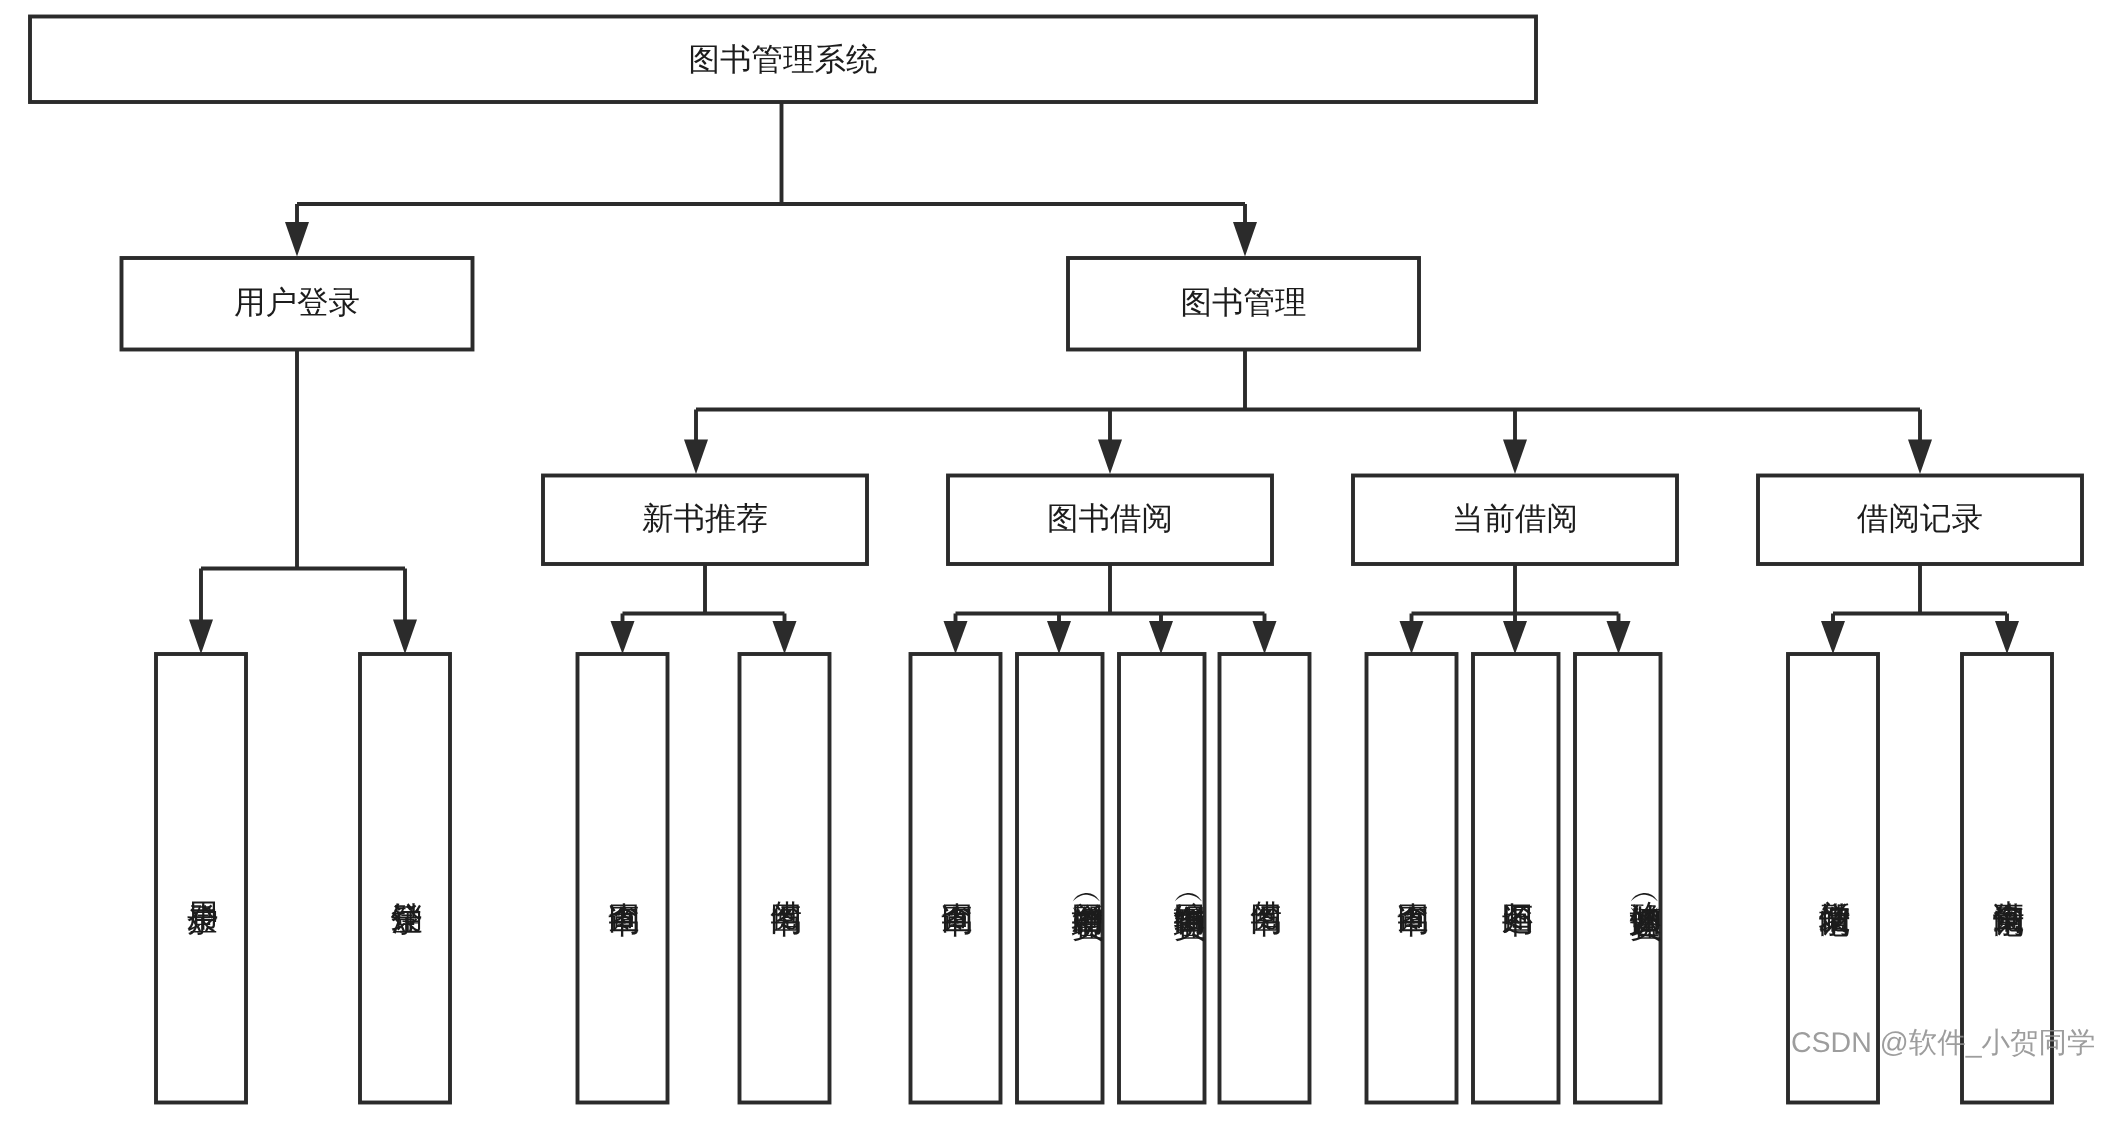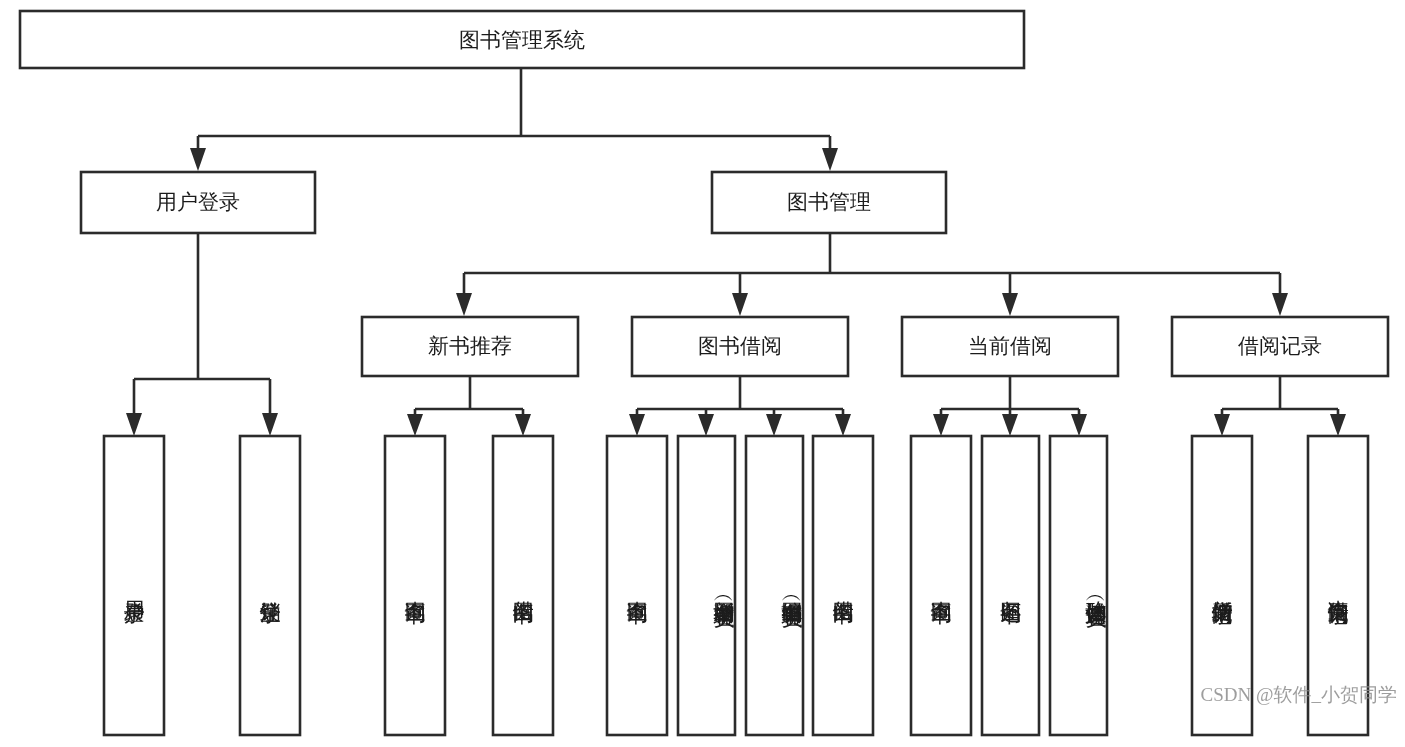--- a/index.html
+++ b/index.html
@@ -62,21 +62,21 @@
     align-items: center;
     justify-content: center;
     text-align: center;
     white-space: nowrap;
     pointer-events: none;
   }
   .watermark {
     position: absolute;
     right: 8px;
     bottom: 5px;
-    font-family: Liberation Serif, serif;
+    font-family: Liberation Sans, sans-serif;
     font-size: 19px;
     color: #8d8d8d;
     opacity: 0.85;
     white-space: nowrap;
     margin-left: 28px;
   }
 </style>
 </head>
 <body>
 

